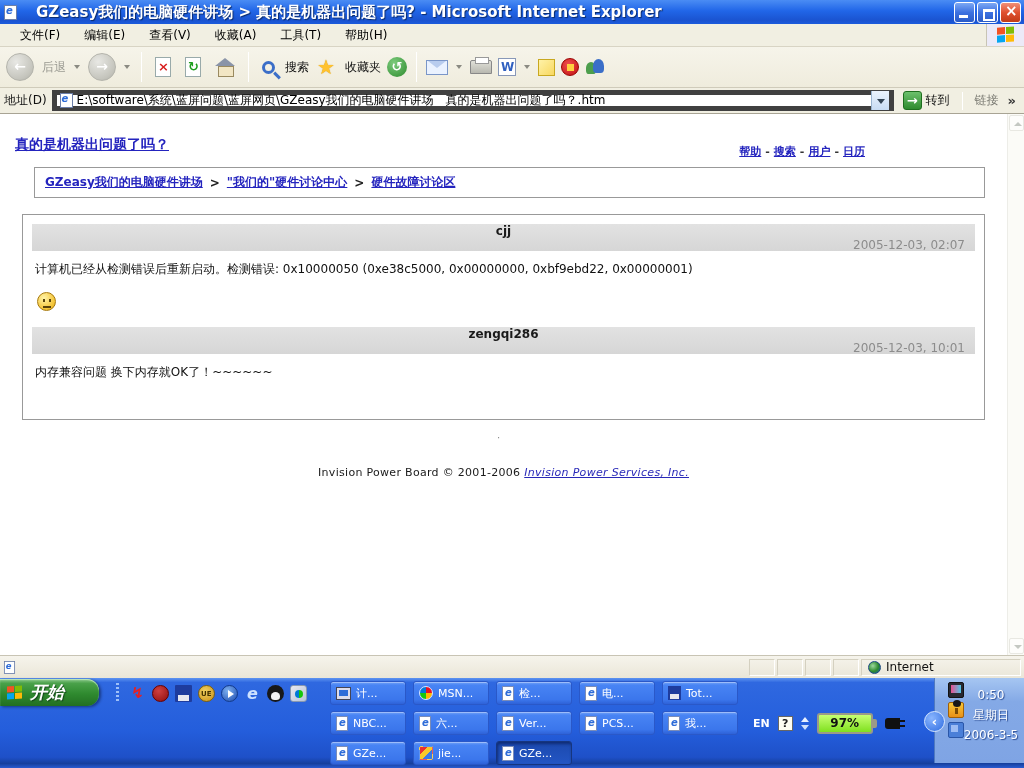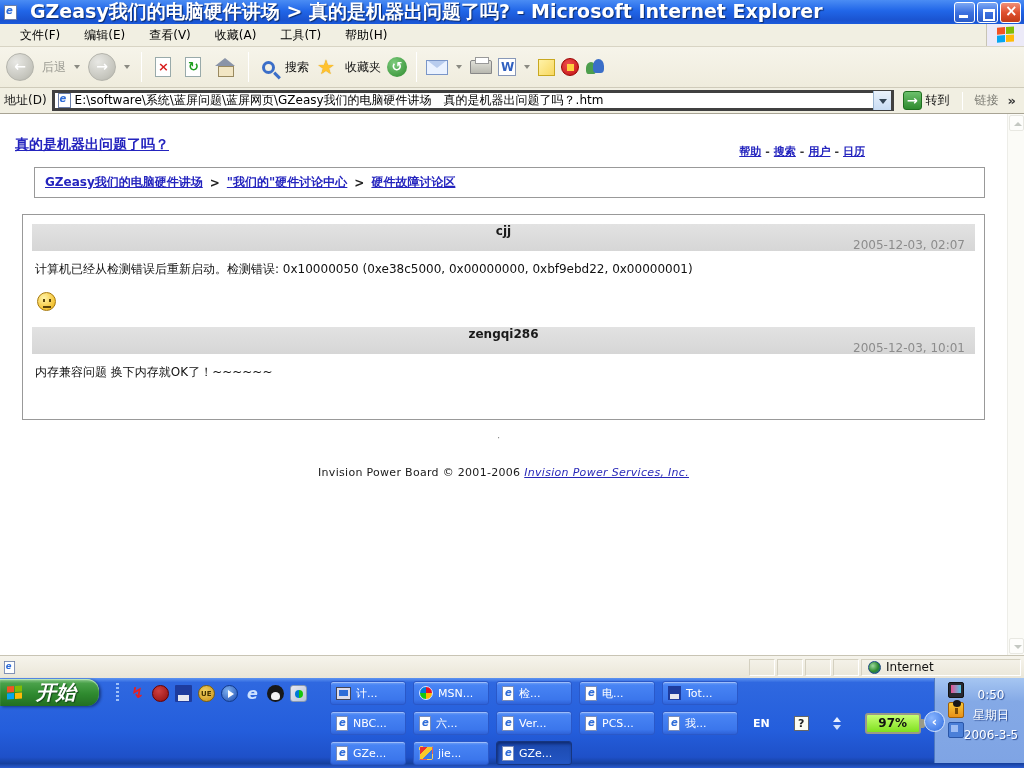--- a/index.html
+++ b/index.html
@@ -3,21 +3,21 @@
 <meta charset="utf-8">
 <style>
   * { margin:0; padding:0; box-sizing:border-box; }
   html,body { width:1024px; height:768px; overflow:hidden; }
   body { position:relative; font-family:"DejaVu Sans","Liberation Sans",sans-serif; background:#fff; font-size:12px; }
 
   
   #titlebar { position:absolute; top:0; left:0; right:0; height:24px;
     background:linear-gradient(180deg,#4A8CF4 0%,#2166E8 45%,#1A53D0 85%,#1B5BDC 100%);
     display:flex; align-items:center; padding:0 3px 0 4px; }
-  .tb-title { color:#fff; font-weight:bold; font-size:19px; margin-left:13px; text-shadow:1px 1px 1px #0A2A6A;
+  .tb-title { color:#fff; font-weight:bold; font-size:15px; margin-left:19px; text-shadow:1px 1px 1px #0A2A6A;
     flex:1; white-space:nowrap; overflow:hidden; }
   .pgicon { display:inline-block; width:13px; height:15px; background:#fff; border:1px solid #6C7FA8; position:relative; }
   .pgicon::after { content:"e"; position:absolute; left:1px; top:-1px; color:#2E6CD8; font:bold italic 10px "DejaVu Sans",sans-serif; }
   .winbtn { width:21px; height:21px; margin-left:2px; border:1px solid #fff; border-radius:3px;
     background:linear-gradient(180deg,#7CA8F4,#3C71E0 50%,#2A5BC8); position:relative; }
   .winbtn.close { background:linear-gradient(180deg,#F09078,#E0512F 50%,#C23B17); }
   .glyph-min::after { content:""; position:absolute; left:4px; bottom:4px; width:9px; height:3px; background:#fff; }
   .glyph-restore::after { content:""; position:absolute; left:5px; top:6px; width:8px; height:7px; border:2px solid #fff; border-top-width:3px; }
   .glyph-close::after { content:"×"; position:absolute; left:4px; top:-1px; color:#fff; font:bold 15px "DejaVu Sans",sans-serif; }
 
@@ -65,21 +65,21 @@
   .redicon { width:18px; height:18px; border-radius:50%; background:radial-gradient(circle at 40% 35%,#F05050,#C01010); border:1px solid #900; position:relative; }
   .redicon::after { content:""; position:absolute; left:5px; top:5px; width:7px; height:7px; background:#FFD040; }
   .msgricon { width:20px; height:18px; position:relative; }
   .msgricon::before { content:""; position:absolute; left:1px; top:4px; width:10px; height:12px; border-radius:50% 50% 30% 30%; background:#4C9E4C; }
   .msgricon::after { content:""; position:absolute; left:8px; top:1px; width:11px; height:14px; border-radius:50% 50% 30% 30%; background:#3A6EC8; }
 
   
   #addressbar { position:absolute; top:88px; left:0; right:0; height:26px; background:#F1EFE2;
     border-bottom:1px solid #A8A494; display:flex; align-items:center; padding:0 4px; gap:5px; }
   .addr-label { color:#111; font-size:12px; }
-  .addr-field { flex:1; height:21px; background:#fff; border:3px solid #404040; display:flex; align-items:center; padding-left:3px; }
+  .addr-field { flex:1; height:21px; background:#fff; border:5px solid #404040; display:flex; align-items:center; padding-left:3px; }
   .addr-field input { flex:1; border:none; outline:none; font:12px "DejaVu Sans","Liberation Sans",sans-serif; background:transparent; margin-left:4px; }
   .addr-drop { width:18px; height:19px; background:linear-gradient(180deg,#EAF2FC,#C8DCF4); border-left:1px solid #9AB4D0; position:relative; }
   .addr-drop::after { content:""; position:absolute; left:5px; top:8px; border-left:4px solid transparent; border-right:4px solid transparent; border-top:5px solid #345; }
   .go-btn { display:flex; align-items:center; gap:4px; padding:0 4px; }
   .go-icon { width:19px; height:19px; border-radius:3px; background:linear-gradient(180deg,#6CC06C,#2E8B2E); border:1px solid #1E6E1E; color:#fff; text-align:center; font:bold 13px/18px "DejaVu Sans",sans-serif; }
   .go-label { font-size:12px; color:#111; }
   .links-label { color:#7A7A72; font-size:12px; margin-left:4px; }
   .links-chev { color:#333; font-weight:bold; font-size:13px; margin:0 4px; }
 
   
@@ -122,22 +122,22 @@
   .sb-zone { width:160px; height:17px; margin-left:2px; display:flex; align-items:center; gap:5px; padding-left:6px;
     border:1px solid #D4D0C0; border-right-color:#fff; border-bottom-color:#fff; font-size:12px; color:#111; }
   .globe { width:13px; height:13px; border-radius:50%; background:radial-gradient(circle at 35% 35%,#9ED89E,#2E8B2E 55%,#1C5CB0); border:1px solid #1A4A80; }
 
   
   #taskbar { position:absolute; top:678px; left:0; right:0; height:90px;
     background:linear-gradient(180deg,#5E93F0 0%,#2F68E0 5%,#245EDC 58%,#1E50C8 88%,#16409E 95%,#2A5BD0 100%); }
   #startbtn { position:absolute; left:0; top:1px; width:99px; height:27px; border-radius:0 12px 12px 0;
     background:linear-gradient(180deg,#8CC98C 0%,#4AA14A 16%,#2F8A2F 55%,#226F22 100%);
     box-shadow:inset 0 1px 1px #BCE8BC, 2px 1px 3px rgba(0,0,20,.45);
-    display:flex; align-items:center; gap:13px; padding:0 9px 0 7px; color:#fff;
-    font-style:italic; font-weight:bold; font-size:20px; text-shadow:1px 1px 1px #14461A; }
+    display:flex; align-items:center; gap:7px; padding:0 9px 0 7px; color:#fff;
+    font-style:italic; font-weight:bold; font-size:17px; text-shadow:1px 1px 1px #14461A; }
   .flag.small { width:16px; height:14px; grid-template-columns:7px 7px; grid-template-rows:6px 6px; }
   #quicklaunch { position:absolute; left:106px; top:3px; height:24px; display:flex; align-items:center; gap:6px; padding:0 10px; }
   #quicklaunch::before, #quicklaunch::after { content:""; width:3px; height:20px;
     background:repeating-linear-gradient(180deg,#9FC0F8 0 2px,transparent 2px 4px); }
   #quicklaunch::before { margin-right:4px; } #quicklaunch::after { margin-left:4px; position:absolute; right:-210px; }
   .ql { width:17px; height:17px; border-radius:3px; position:relative; }
   .ql-flashget { color:#E82020; font:bold 15px/17px "DejaVu Sans",sans-serif; text-align:center; }
   .ql-flashget::after { content:"↯"; }
   .ql-reddisc { border-radius:50%; background:radial-gradient(circle at 38% 32%,#D04040,#8E0E0E); border:1px solid #600; }
   .ql-floppy { background:#1E3C9E; border-radius:1px; }
@@ -163,21 +163,21 @@
   .ti { flex:0 0 auto; width:14px; height:15px; position:relative; }
   .ti-iepage { width:12px; height:15px; background:#fff; border:1px solid #7A8CB8; }
   .ti-iepage::after { content:"e"; position:absolute; left:2px; top:0px; color:#2E6CD8; font:bold italic 10px "DejaVu Sans",sans-serif; }
   .ti-computer { width:15px; height:13px; background:#DCDCEC; border:1px solid #445; }
   .ti-computer::after { content:""; position:absolute; left:2px; top:2px; right:2px; bottom:3px; background:#2E6CD8; }
   .ti-msn { width:14px; height:14px; border-radius:50%; background:conic-gradient(#E81123 0 25%,#FFB900 25% 50%,#16C60C 50% 75%,#0078D7 75%); border:1px solid #D8E4FF; }
   .ti-floppy { width:13px; height:14px; background:#1E3C9E; }
   .ti-floppy::after { content:""; position:absolute; left:2px; bottom:1px; width:9px; height:5px; background:#E8E8F0; }
   .ti-word { width:14px; height:14px; border-radius:2px; background:linear-gradient(135deg,#E83030 0 32%,#F8C828 32% 62%,#3878E8 62%); border:1px solid #FFF3; }
 
-  #traycluster { position:absolute; left:753px; top:32px; height:26px; display:flex; align-items:center; gap:24px; color:#fff; }
+  #traycluster { position:absolute; left:753px; top:32px; height:26px; display:flex; align-items:center; gap:8px; color:#fff; }
   .lang { font:bold 11px "DejaVu Sans",sans-serif; }
   .ime { width:15px; height:15px; background:#FDFDF2; border:1px solid #666; color:#222; text-align:center; font:bold 11px/14px "DejaVu Sans",sans-serif; }
   .updown { display:flex; flex-direction:column; gap:3px; align-items:center; }
   .updown i { width:0; height:0; border-left:4px solid transparent; border-right:4px solid transparent; }
   .updown i.up { border-bottom:5px solid #E8F0FF; }
   .updown i.dn { border-top:5px solid #CFE0FC; }
   .battery { width:56px; height:21px; background:linear-gradient(180deg,#C6FF72,#7FE01F); border:2px solid #9A9A88; border-radius:3px;
     color:#111; font:bold 12px/17px "DejaVu Sans",sans-serif; text-align:center; position:relative; }
   .battery::after { content:""; position:absolute; right:-6px; top:4px; width:4px; height:9px; background:#9A9A88; border-radius:0 2px 2px 0; }
   .plug { width:15px; height:11px; background:#101010; border-radius:3px 0 0 3px; position:relative; margin-left:4px; }

